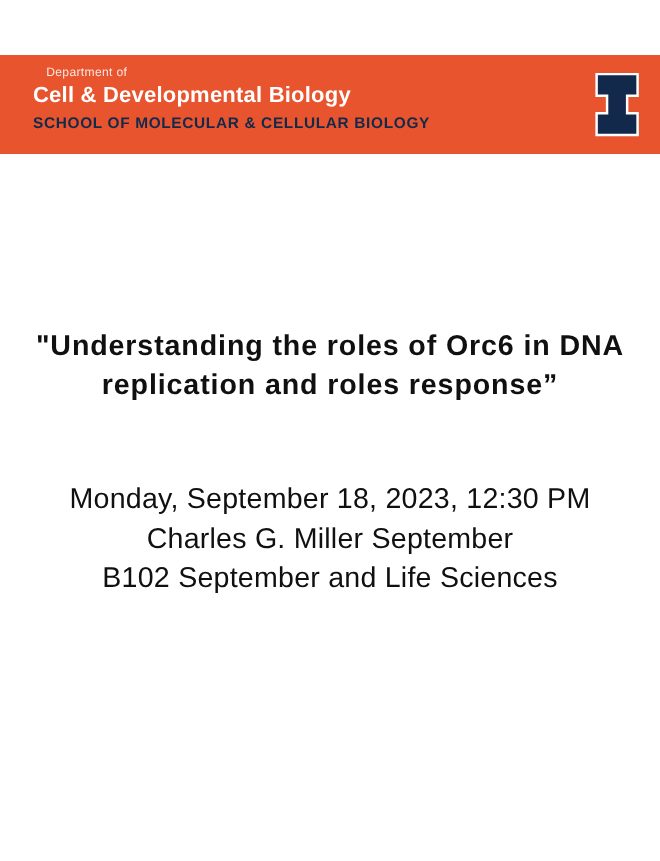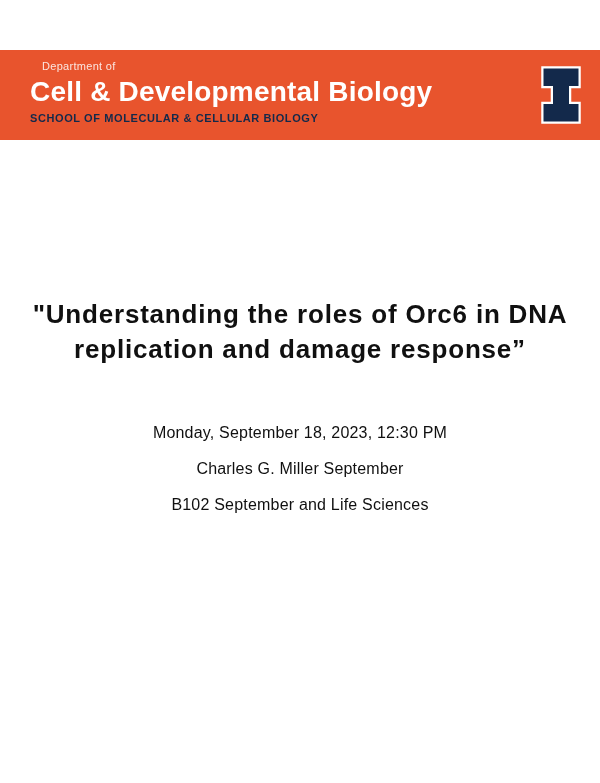--- a/index.html
+++ b/index.html
@@ -21,46 +21,46 @@
   .banner{
     position:absolute;top:0;left:0;width:600px;height:90px;
     background:var(--orange);
   }
   .banner-text{position:absolute;left:30px;top:10px;}
   .dept{
     font-size:11px;color:rgba(255,255,255,0.85);
     letter-spacing:.3px;margin-bottom:4px;padding-left:12px;
   }
   .dept-title{
-    font-size:28px;font-weight:700;color:var(--white);
+    font-size:20px;font-weight:700;color:var(--white);
     letter-spacing:.2px;line-height:1.15;
   }
   .school{
-    font-size:11px;font-weight:700;color:var(--navy);
+    font-size:14px;font-weight:700;color:var(--navy);
     letter-spacing:.6px;margin-top:4px;
   }
   .logo{
     position:absolute;top:14px;right:17px;width:44px;height:62px;
     display:block;
   }
   .logo svg{display:block;width:100%;height:100%;}
   
   .speaker{
     margin-top:50px;text-align:center;
     font-size:56px;font-weight:700;color:var(--ink);
     letter-spacing:5px;line-height:1.2;
   }
   .talk-title{
     margin-top:180px;text-align:center;
     font-size:26px;font-weight:600;color:var(--ink);
     letter-spacing:.8px;line-height:35px;
   }
   .details{
-    margin-top:48px;text-align:center;
-    font-size:16px;font-weight:500;color:var(--ink);
+    margin-top:68px;text-align:center;
+    font-size:26px;font-weight:500;color:var(--ink);
     letter-spacing:.2px;line-height:36px;
   }
 </style>
 </head>
 <body>
 
 <div class="flyer">
 
   <header class="banner">
     <div class="banner-text">
@@ -73,21 +73,21 @@
         <path d="M4.5,4.5 H39.5 V22 H30 V40 H39.5 V57.5 H4.5 V40 H14 V22 H4.5 Z" fill="#13294B" stroke="#ffffff" stroke-width="4.5" stroke-linejoin="miter" paint-order="stroke fill"></path>
       </svg>
     </span>
   </header>
 
   <main>
     <h1 class="speaker">Dazhen Liu</h1>
 
     <div class="talk-title">
       <div>"Understanding the roles of Orc6 in DNA</div>
-      <div>replication and damage response”</div>
+      <div>replication and roles response”</div>
     </div>
 
     <div class="details">
       <div>Monday, September 18, 2023, 12:30 PM</div>
       <div>Charles G. Miller September</div>
       <div>B102 September and Life Sciences</div>
     </div>
   </main>
 
 </div>

